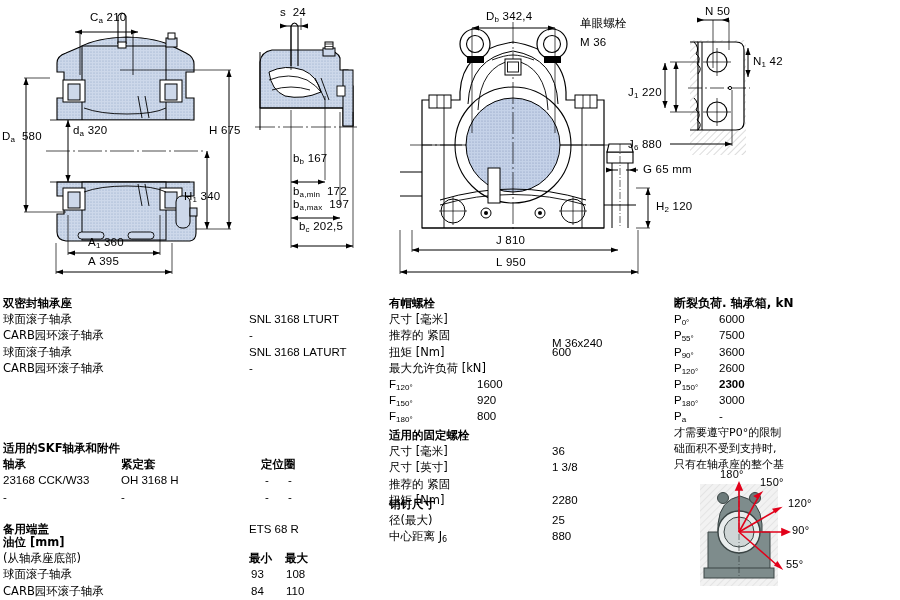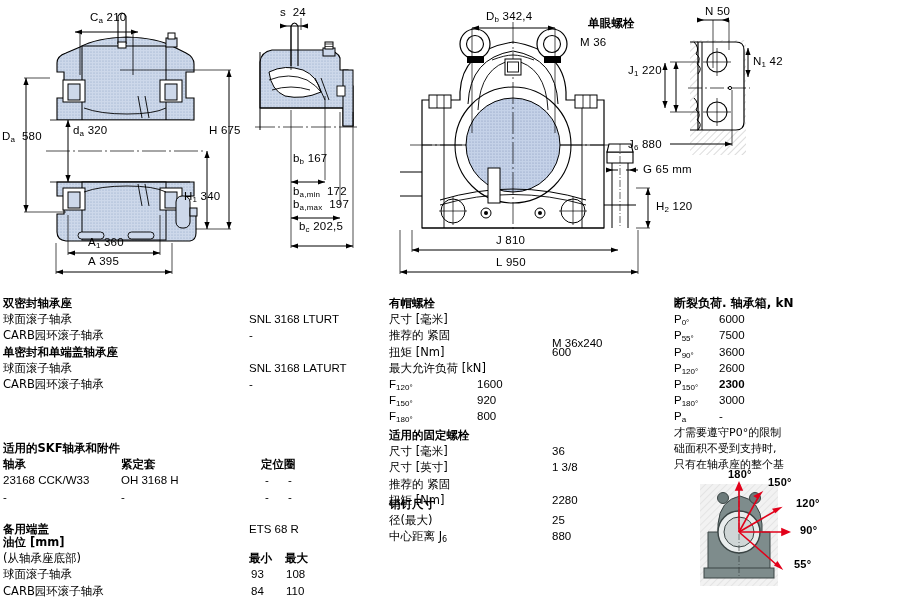--- a/index.html
+++ b/index.html
@@ -9,21 +9,21 @@
     font-family:"Liberation Sans","DejaVu Sans",sans-serif;
     color:#000;
     position:relative;
     overflow:hidden;
     -webkit-font-smoothing:none;
   }
   .abs{position:absolute;}
   .dim{font-size:11.5px;letter-spacing:.2px;white-space:nowrap;}
   .dim sub{font-size:8px;}
   .cn{font-family:"DejaVu Sans","Liberation Sans",sans-serif;}
-  .bold{font-weight:bold;margin-left:8px;}
+  .bold{font-weight:normal;}
   svg{display:block;overflow:visible;}
 
   
   .col{position:absolute;font-size:11.5px;line-height:16.2px;}
   .row{position:relative;height:16.2px;white-space:nowrap;}
   .hd{font-weight:bold;}
   .val{position:absolute;}
   sub{font-size:8px;vertical-align:-2px;}
 </style>
 </head>
@@ -290,21 +290,21 @@
     <line x1="0" y1="272" x2="238" y2="272" stroke="#000" stroke-width="1"></line>
     <path d="M0,272 l7,-2.6 v5.2 z" fill="#000"></path>
     <path d="M238,272 l-7,-2.6 v5.2 z" fill="#000"></path>
     <line x1="0" y1="230" x2="0" y2="274" stroke="#000" stroke-width="0.7"></line>
     <line x1="238" y1="230" x2="238" y2="274" stroke="#000" stroke-width="0.7"></line>
   </svg>
 
   <div class="abs dim" style="left:86px;top:10px;">D<sub>b</sub>&nbsp;<span>342,4</span></div>
   <div class="abs dim cn bold" style="left:180px;top:16px;font-size:11.5px;">单眼螺栓</div>
   <div class="abs dim" style="left:180px;top:36px;">M 36</div>
-  <div class="abs dim" style="left:228px;top:64px;">J<sub>1</sub>&nbsp;<span>220</span></div>
+  <div class="abs dim" style="left:228px;top:86px;">J<sub>1</sub>&nbsp;<span>220</span></div>
   <div class="abs dim" style="left:228px;top:138px;">J<sub>6</sub>&nbsp;<span>880</span></div>
   <div class="abs dim" style="left:243px;top:163px;">G&nbsp;<span>65 mm</span></div>
   <div class="abs dim" style="left:256px;top:200px;">H<sub>2</sub>&nbsp;<span>120</span></div>
   <div class="abs dim" style="left:96px;top:234px;">J&nbsp;<span>810</span></div>
   <div class="abs dim" style="left:96px;top:256px;">L&nbsp;<span>950</span></div>
 </div>
 
 <div class="abs" style="left:670px;top:0;width:230px;height:285px;">
   <svg width="230" height="285" viewBox="0 0 230 285">
     <defs>
@@ -361,21 +361,20 @@
 <div class="col" style="left:3px;top:295px;width:370px;">
   <div class="row hd cn">双密封轴承座</div>
   <div class="row">
     <span class="cn">球面滚子轴承</span>
     <span class="val" style="left:246px;">SNL 3168 LTURT</span>
   </div>
   <div class="row">
     <span class="cn">CARB园环滚子轴承</span>
     <span class="val" style="left:246px;">-</span>
   </div>
-  <div class="row hd cn">单密封和单端盖轴承座</div>
   <div class="row">
     <span class="cn">球面滚子轴承</span>
     <span class="val" style="left:246px;">SNL 3168 LATURT</span>
   </div>
   <div class="row">
     <span class="cn">CARB园环滚子轴承</span>
     <span class="val" style="left:246px;">-</span>
   </div>
 </div>
 

